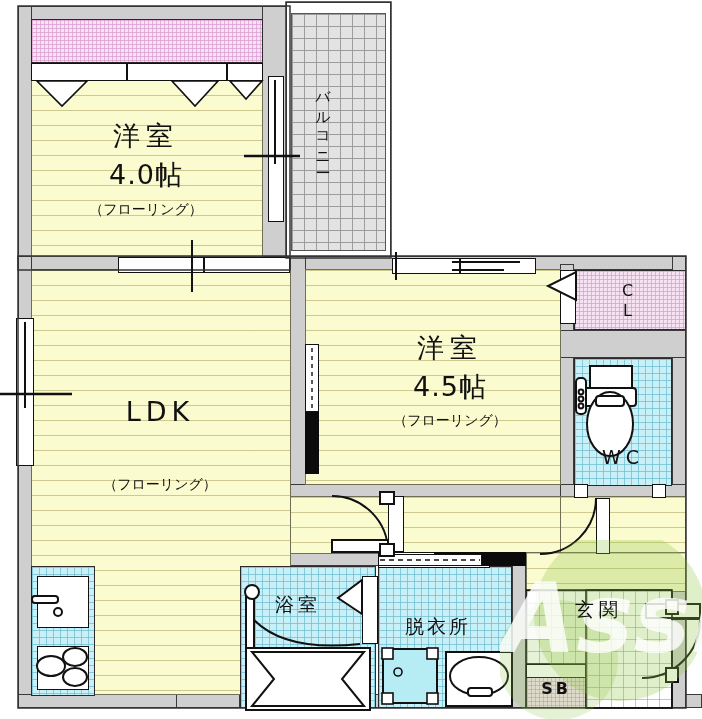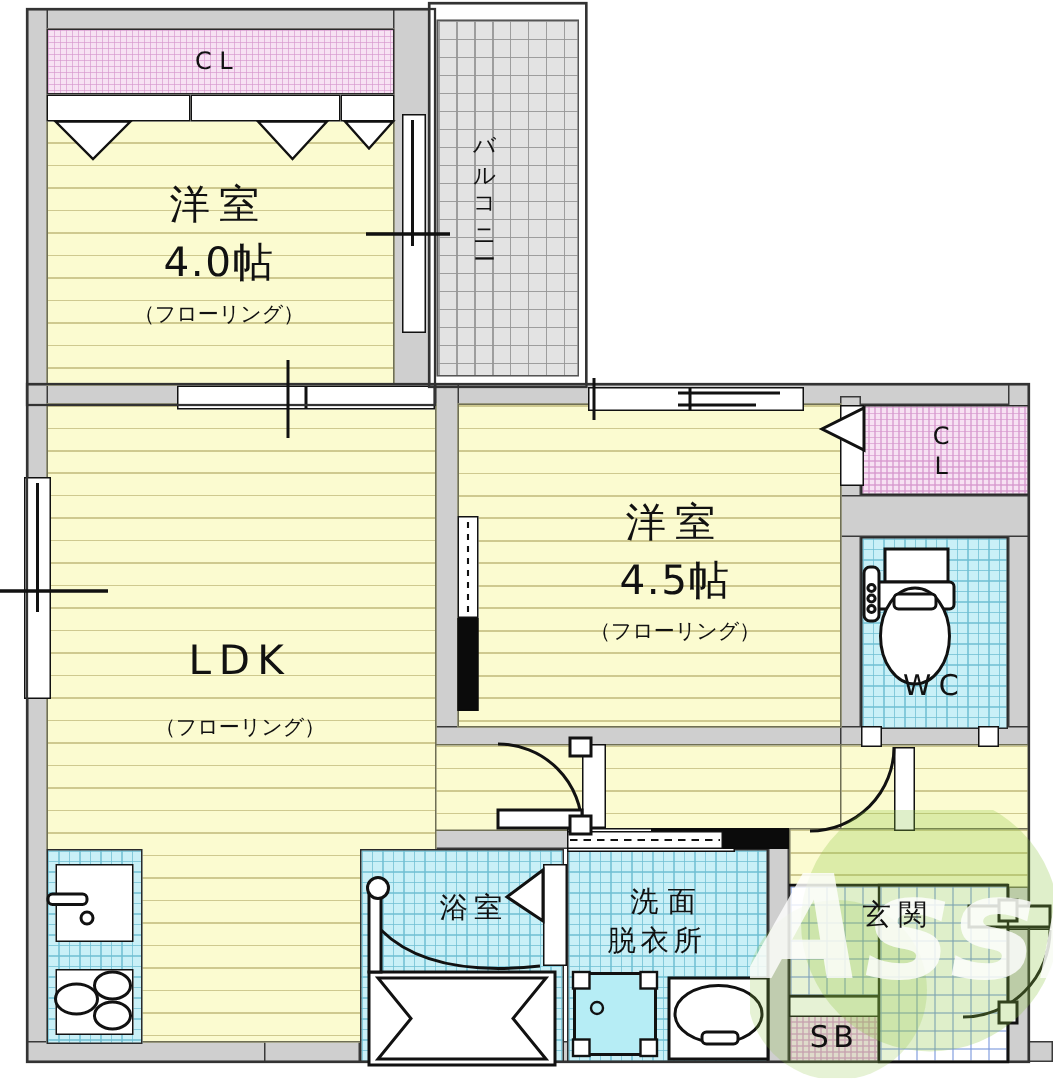--- a/index.html
+++ b/index.html
@@ -278,42 +278,40 @@
   </svg>
 
   <div id="wm">
     <svg viewBox="0 0 202 179" width="202" height="179">
       <circle cx="120" cy="75" r="86" fill="#8cc63f" opacity="0.28"></circle>
       <circle cx="58" cy="120" r="60" fill="#8cc63f" opacity="0.22"></circle>
       <text x="2" y="112" font-family="'DejaVu Sans','Liberation Sans',sans-serif" font-size="96" font-style="italic" font-weight="bold" fill="#ffffff" opacity="0.82">Assist</text>
     </svg>
   </div>
 
-  <div class="lbl lbl-small" style="left:0;top:31px;width:290px;">CL</div>
 
   <div class="lbl lbl-vert" style="left:306px;top:80px;width:26px;">バルコニー</div>
 
   <div class="lbl lbl-room" style="left:0;top:118px;width:292px;">洋室</div>
   <div class="lbl lbl-size" style="left:0;top:157px;width:292px;text-align:center;">4.0帖</div>
   <div class="lbl lbl-mat" style="left:0;top:201px;width:292px;">（フローリング）</div>
 
-  <div class="lbl lbl-room" style="left:30px;top:396px;width:260px;letter-spacing:5px;margin-top:29px;">LDK</div>
+  <div class="lbl lbl-room" style="left:30px;top:396px;width:260px;letter-spacing:5px;">LDK</div>
   <div class="lbl lbl-mat" style="left:30px;top:476px;width:260px;">（フローリング）</div>
 
   <div class="lbl lbl-room" style="left:330px;top:330px;width:240px;">洋室</div>
   <div class="lbl lbl-size" style="left:330px;top:369px;width:240px;">4.5帖</div>
   <div class="lbl lbl-mat" style="left:330px;top:412px;width:240px;">（フローリング）</div>
 
   <div class="lbl lbl-small" style="left:574px;top:281px;width:112px;">C</div>
   <div class="lbl lbl-small" style="left:574px;top:301px;width:112px;">L</div>
 
   <div class="lbl lbl-small" style="left:574px;top:446px;width:98px;font-size:19px;">WC</div>
 
-  <div class="lbl lbl-small" style="left:248px;top:592px;width:136px;font-size:19px;letter-spacing:4px;">浴室</div>
-
-  <div class="lbl lbl-small" style="left:378px;top:588px;width:134px;font-size:19px;letter-spacing:6px;">洗面</div>
+  <div class="lbl lbl-small" style="left:230px;top:592px;width:136px;font-size:19px;letter-spacing:4px;">浴室</div>
+
   <div class="lbl lbl-small" style="left:378px;top:614px;width:120px;font-size:19px;letter-spacing:3px;">脱衣所</div>
 
   <div class="lbl lbl-small" style="left:526px;top:597px;width:146px;font-size:19px;letter-spacing:5px;">玄関</div>
 
-  <div class="lbl lbl-small" style="left:526px;top:679px;width:60px;font-size:20px;letter-spacing:3px;">SB</div>
+  <div class="lbl lbl-small" style="left:526px;top:679px;width:60px;font-size:16px;letter-spacing:3px;font-weight:bold;">SB</div>
 
 </div>
 
 </body></html>

